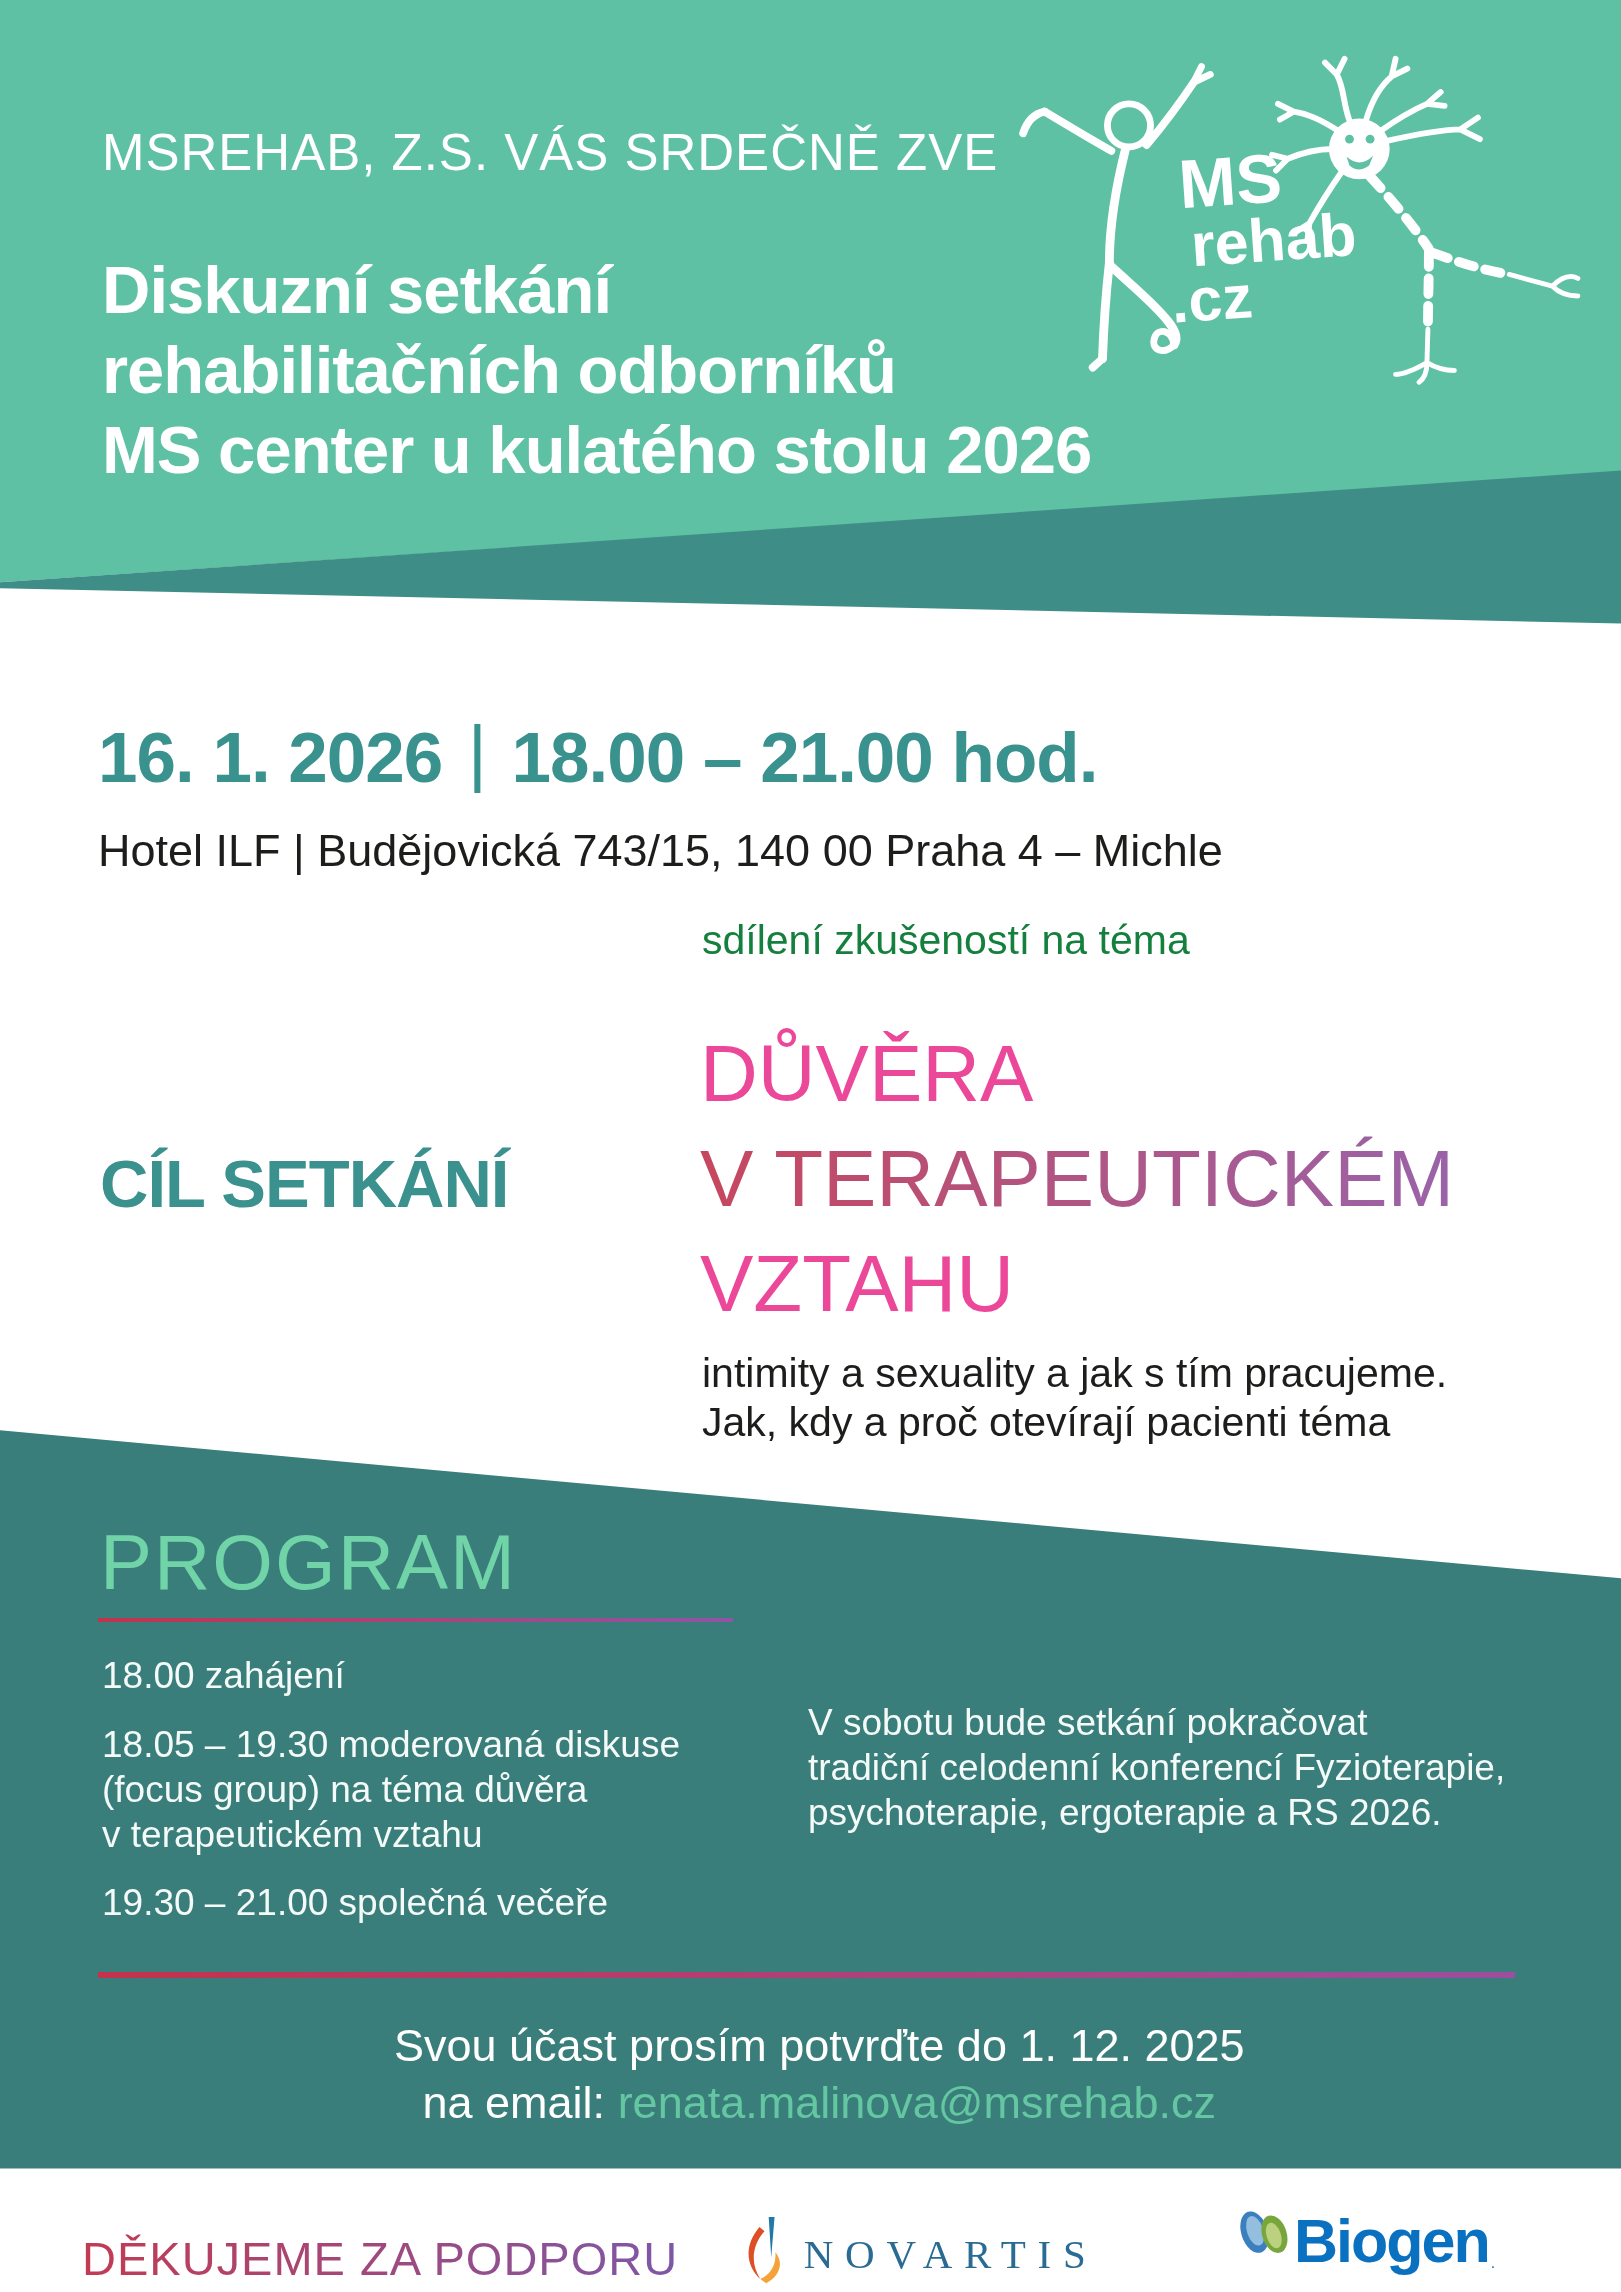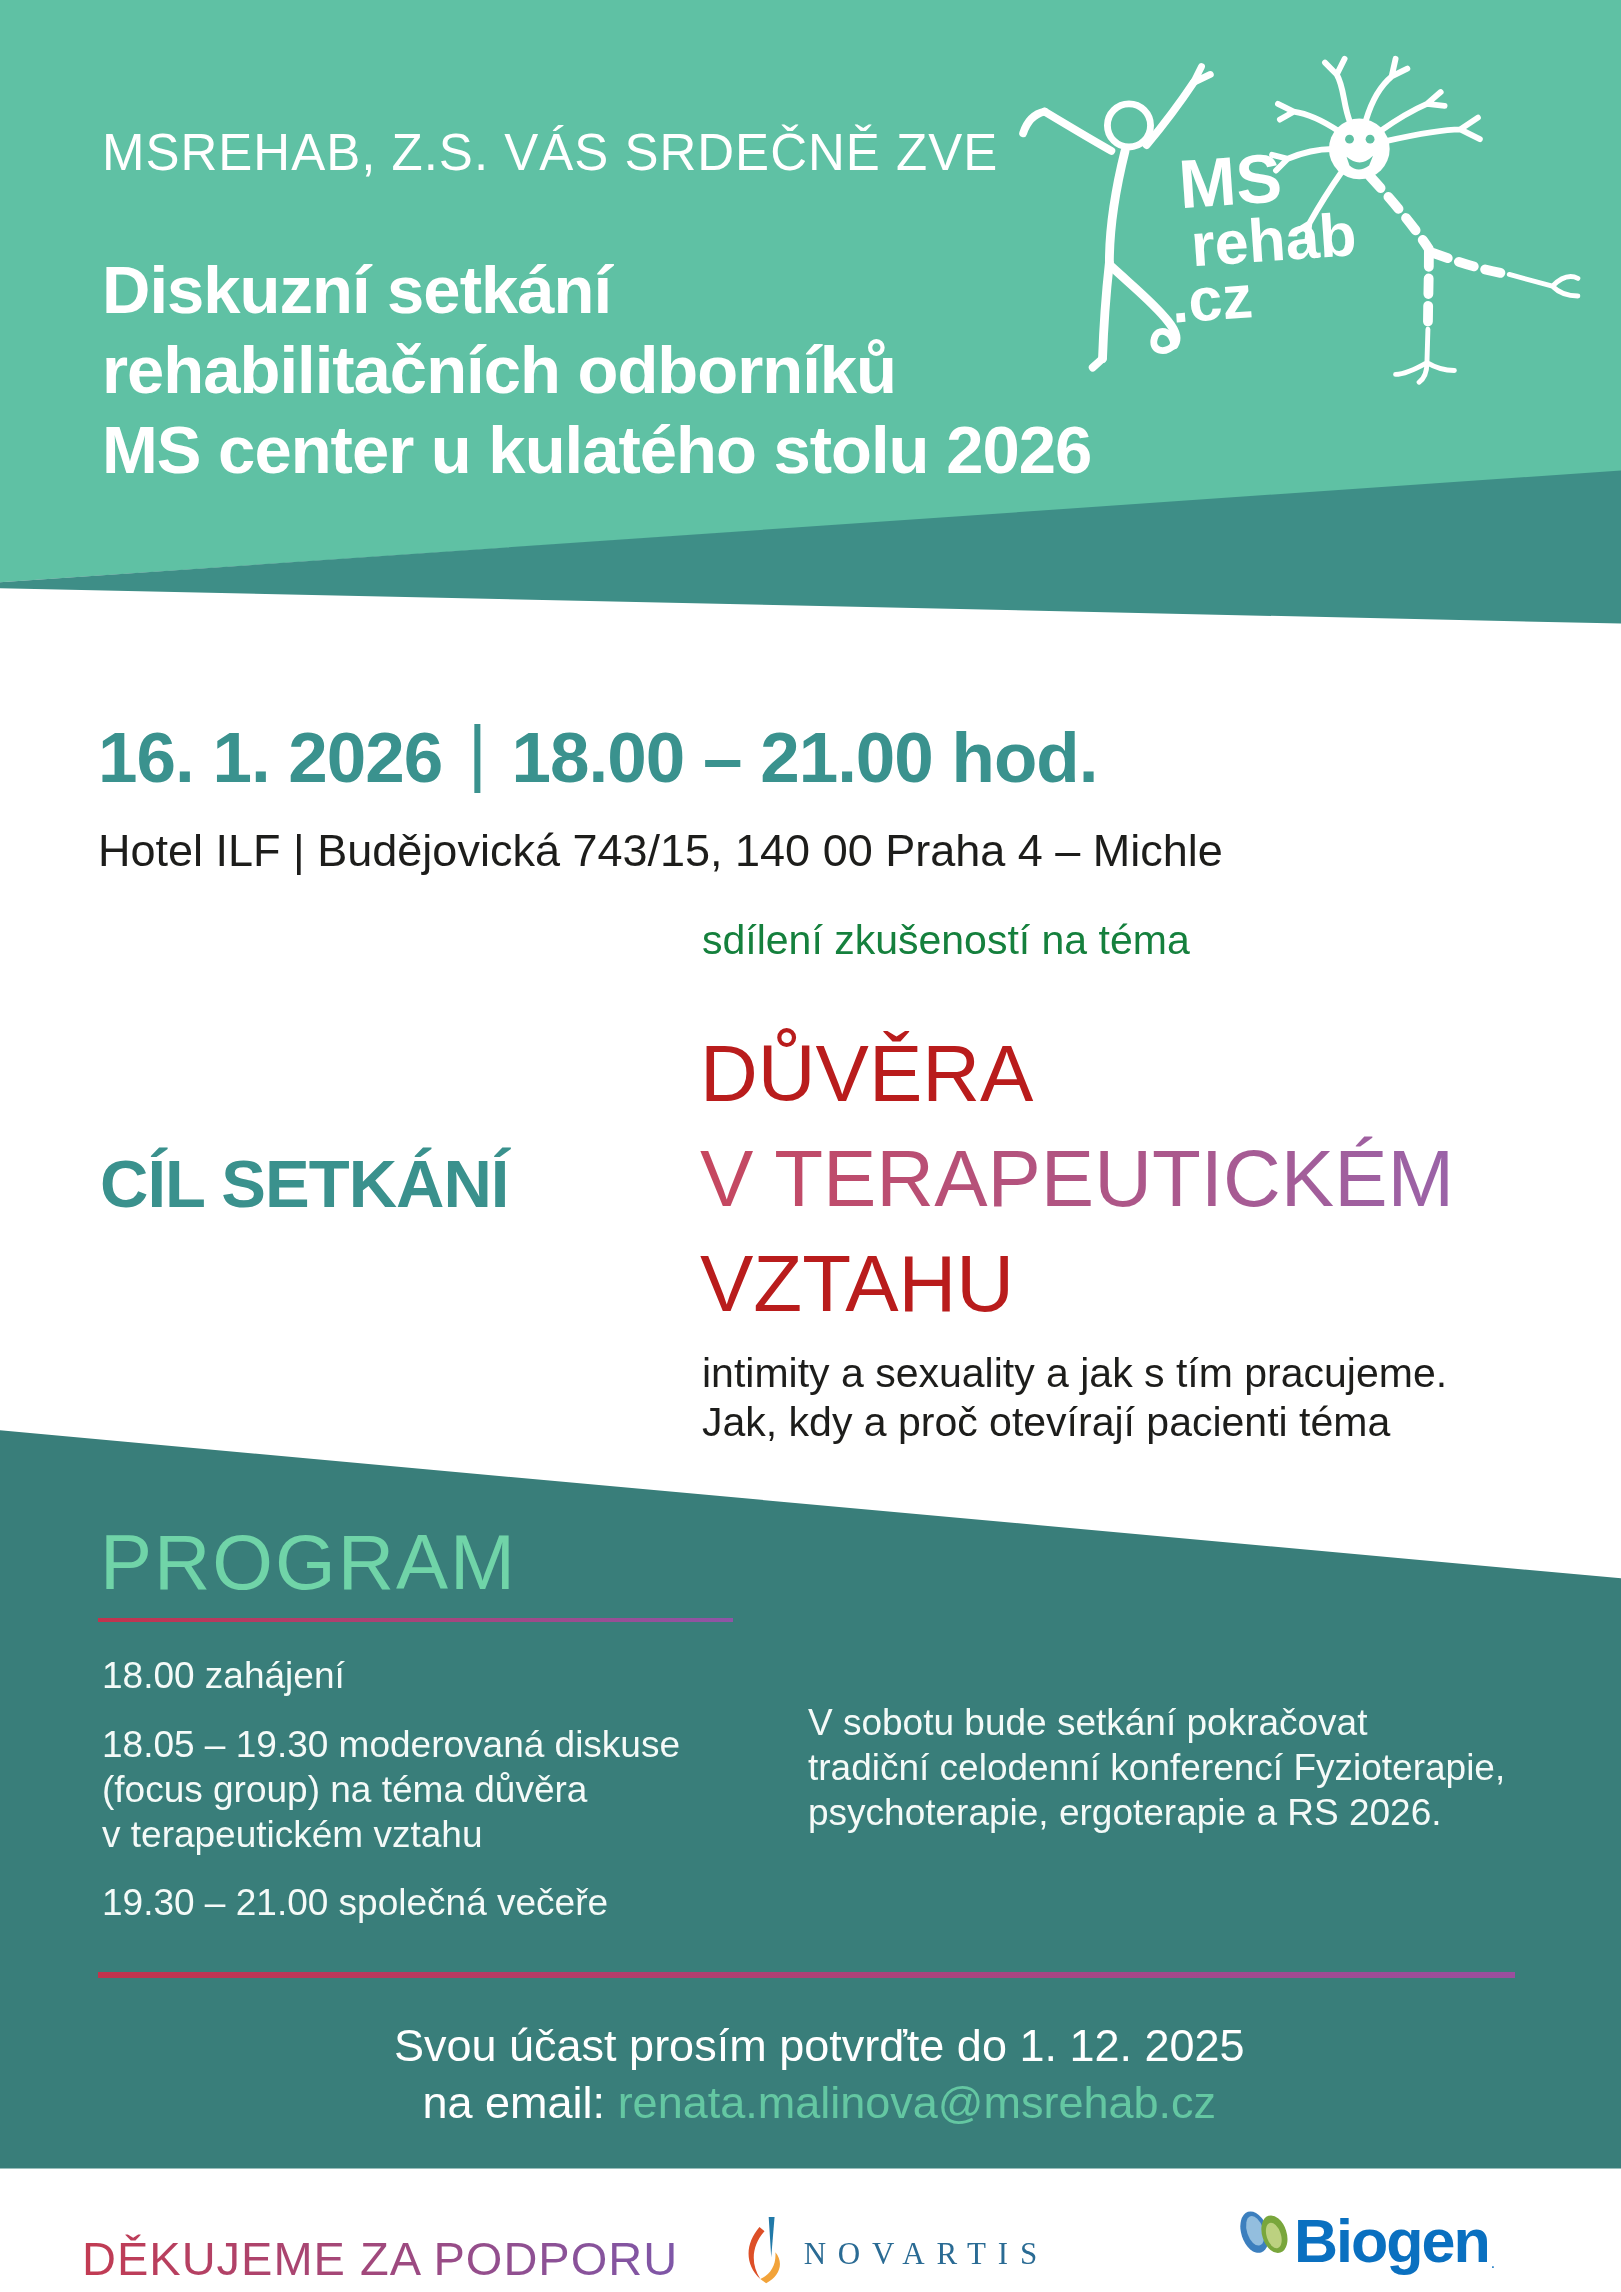--- a/index.html
+++ b/index.html
@@ -18,21 +18,21 @@
     left:102px;top:250px;font-size:67px;font-weight:700;color:#ffffff;line-height:80px;letter-spacing:-1px;
   }
   .logo-svg{left:980px;top:39px;width:641px;height:412px;}
   .date-row{
     left:98px;top:714px;font-size:71px;font-weight:700;color:#3a928e;letter-spacing:-1px;white-space:nowrap;
   }
   .date-sep{font-weight:200;font-size:74px;padding:0 25.5px;position:relative;top:-3.9px;}
   .venue{left:98px;top:825px;font-size:45px;font-weight:400;color:#1d1d1b;white-space:nowrap;}
   .kicker{left:702px;top:917px;font-size:41px;font-weight:400;color:#15803d;}
   .topic{left:700px;top:1021px;font-size:80px;font-weight:200;line-height:105px;letter-spacing:0;}
-  .topic .l1,.topic .l3{color:#b91c1c;}
+  .topic .l1,.topic .l3{color:#ec4899;}
   .topic .l2{
     background:linear-gradient(90deg,#c6475f 0%,#9a63a8 100%);
     -webkit-background-clip:text;background-clip:text;color:transparent;
   }
   .goal-label{left:100px;top:1145px;font-size:67px;font-weight:700;color:#3a918d;letter-spacing:-1px;}
   .desc{left:702px;top:1349px;font-size:41px;font-weight:400;color:#1d1d1b;line-height:49px;}
   .program-heading{left:100px;top:1517px;font-size:78px;font-weight:200;color:#70d4a8;letter-spacing:2px;}
   .program-underline{left:98px;top:1618px;width:635px;height:3.9px;background:linear-gradient(90deg,#c2334d,#8f55a6);}
   .program-list{left:102px;top:1653px;font-size:37px;font-weight:300;color:#f4faf8;line-height:45px;}
   .program-item{margin:0 0 23.5px 0;}
@@ -41,21 +41,21 @@
   .rsvp-divider{left:98px;top:1972px;width:1417px;height:5.9px;background:linear-gradient(90deg,#c2334d,#9b4f9e);}
   .rsvp{left:0;top:2017px;width:1621px;text-align:center;font-size:45px;font-weight:300;color:#ffffff;line-height:57px;padding-left:17.6px;box-sizing:border-box;}
   .rsvp .email{color:#64c7a2;text-decoration:none;font-weight:300;}
   .thanks{
     left:82px;top:2231px;font-size:47px;font-weight:300;letter-spacing:1px;
     background:linear-gradient(90deg,#c23b52 0%,#7e57a8 100%);
     -webkit-background-clip:text;background-clip:text;color:transparent;
   }
   .novartis{left:741px;top:2215px;display:flex;align-items:center;}
   .novartis-word{
-    font-family:"Liberation Serif","DejaVu Serif",serif;font-size:31px;color:#2a6b94;
+    font-family:"Liberation Serif","DejaVu Serif",serif;font-size:41px;color:#2a6b94;
     letter-spacing:11.8px;margin-left:15.7px;position:relative;top:3.9px;
   }
   .biogen{left:1233px;top:2203px;display:flex;align-items:flex-start;}
   .biogen-word{
     font-size:61px;font-weight:700;color:#0a70c0;letter-spacing:-2px;margin-left:0;line-height:61px;position:relative;top:7.8px;
   }
   .biogen-reg{font-size:15.7px;color:#0a70c0;position:relative;top:51px;left:2px;font-weight:400;}
 </style>
 </head>
 <body>

